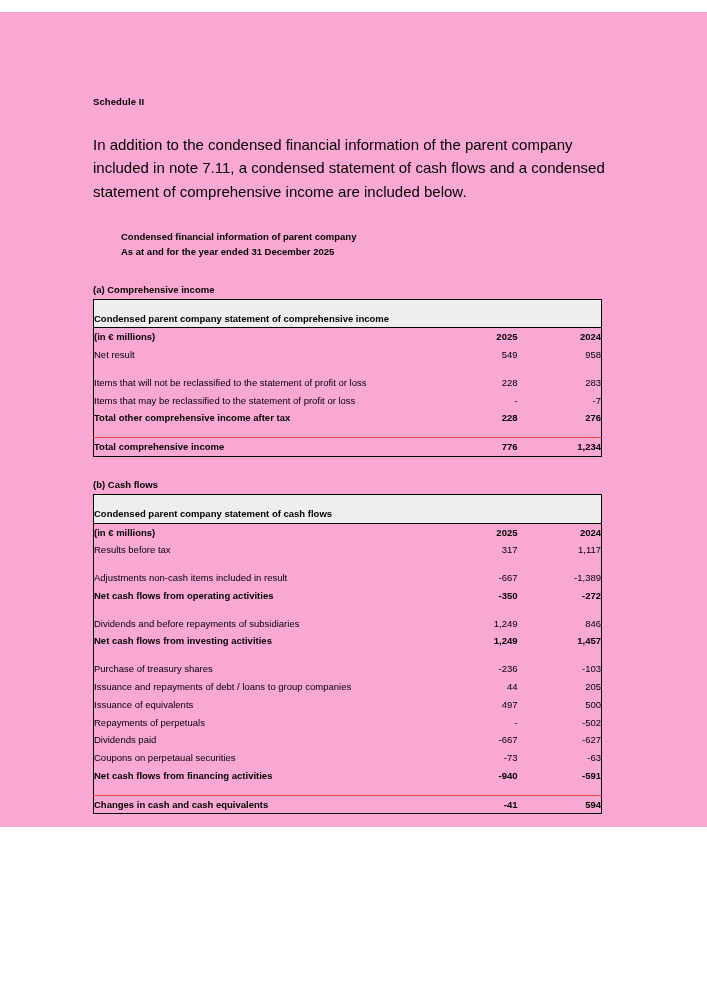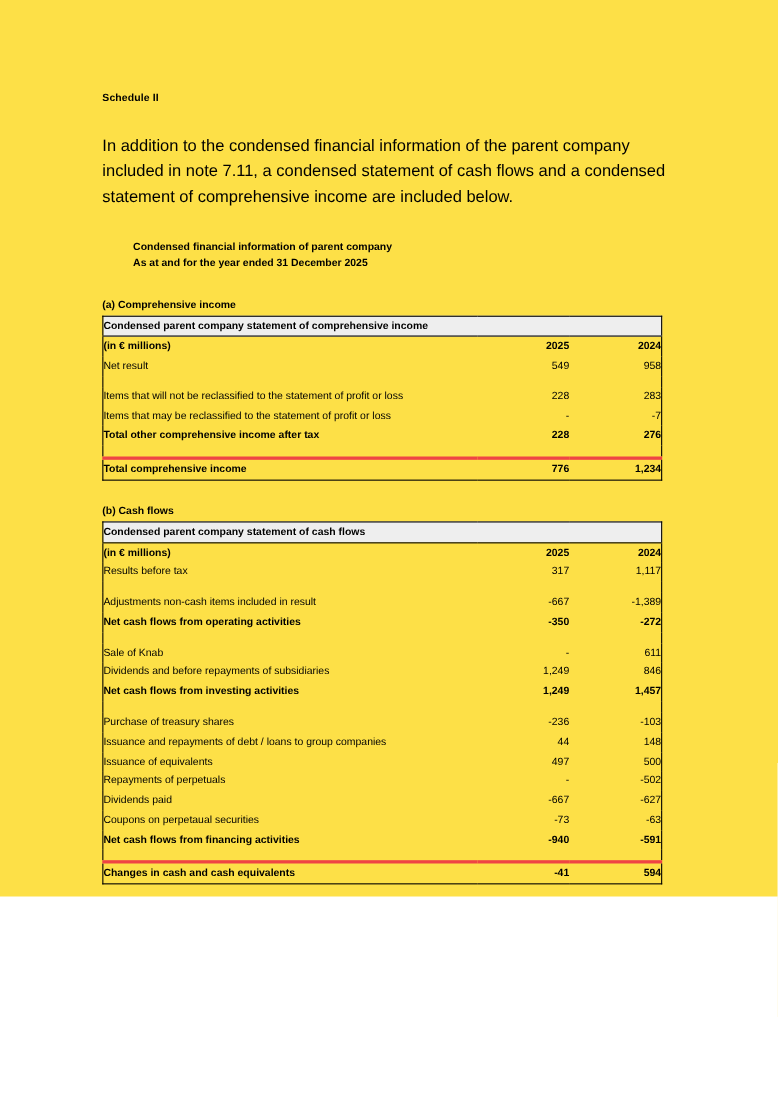--- a/index.html
+++ b/index.html
@@ -9,24 +9,24 @@
   }
   body {
     width: 707px;
     height: 1000px;
     font-family: "Liberation Sans", sans-serif;
     color: #000000;
     position: relative;
   }
   .page {
     position: absolute;
-    left: 0; top: 0;
+    left: 0; top: 12px;
     width: 707px;
     height: 815px;
-    background: #fde047;
+    background: #f9a8d4;
   }
   .content {
     position: absolute;
     left: 93px;
     top: 84px;
     width: 508px;
   }
   .schedule-title {
     font-size: 9.5px;
     font-weight: bold;
@@ -71,27 +71,27 @@
   }
   td.num {
     text-align: right;
     width: 84px;
     padding-right: 6px;
   }
   tr.hdr td {
     background: #eeeeee;
     font-weight: bold;
     border-bottom: 1px solid #000;
-    padding-top: 2px;
+    padding-top: 12px;
     padding-bottom: 2px;
   }
   tr.colhdr td { font-weight: bold; }
   tr.bold td { font-weight: bold; }
   tr.topline td {
-    border-top: 3px solid #ef4444;
+    border-top: 1px solid #ef4444;
   }
   tr.spacer td {
     height: 10px;
     padding: 0;
     font-size: 1px;
     line-height: 1px;
   }
   .gap-between {
     height: 22px;
   }
@@ -198,46 +198,41 @@
           </tr>
           <tr class="bold">
             <td class="lbl">Net cash flows from operating activities</td>
             <td class="num">-350</td>
             <td class="num">-272</td>
           </tr>
           <tr class="spacer">
             <td colspan="3"></td>
           </tr>
           <tr class="">
-            <td class="lbl">Sale of Knab</td>
-            <td class="num">-</td>
-            <td class="num">611</td>
-          </tr>
-          <tr class="">
             <td class="lbl">Dividends and before repayments of subsidiaries</td>
             <td class="num">1,249</td>
             <td class="num">846</td>
           </tr>
           <tr class="bold">
             <td class="lbl">Net cash flows from investing activities</td>
             <td class="num">1,249</td>
             <td class="num">1,457</td>
           </tr>
           <tr class="spacer">
             <td colspan="3"></td>
           </tr>
           <tr class="">
             <td class="lbl">Purchase of treasury shares</td>
             <td class="num">-236</td>
             <td class="num">-103</td>
           </tr>
           <tr class="">
             <td class="lbl">Issuance and repayments of debt / loans to group companies</td>
             <td class="num">44</td>
-            <td class="num">148</td>
+            <td class="num">205</td>
           </tr>
           <tr class="">
             <td class="lbl">Issuance of equivalents</td>
             <td class="num">497</td>
             <td class="num">500</td>
           </tr>
           <tr class="">
             <td class="lbl">Repayments of perpetuals</td>
             <td class="num">-</td>
             <td class="num">-502</td>

